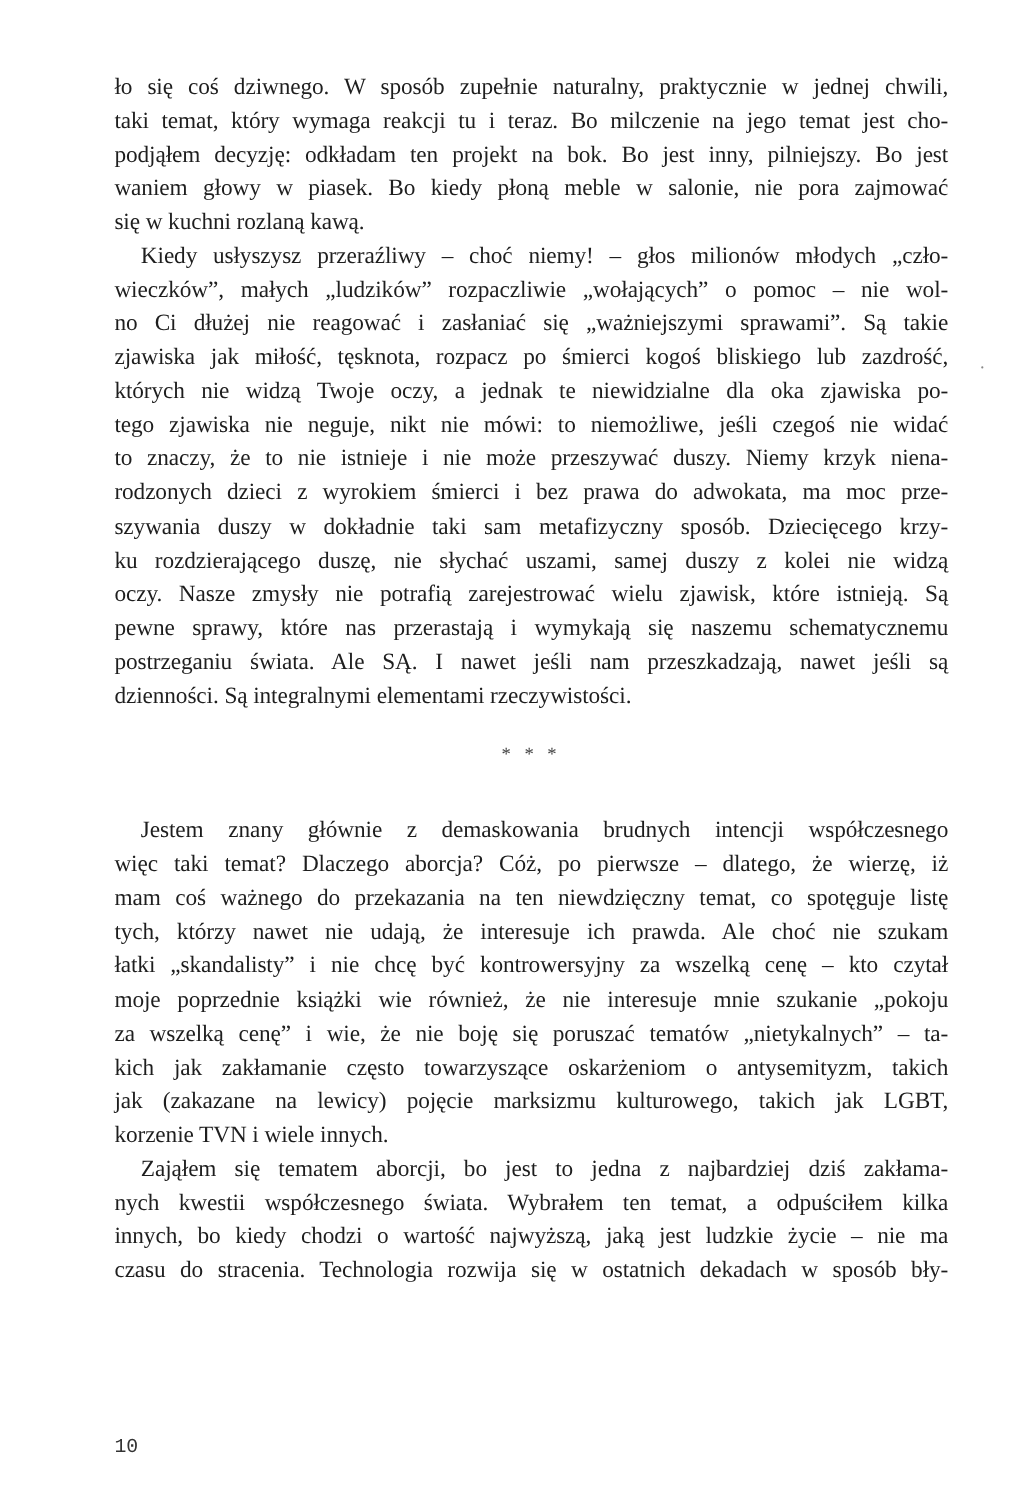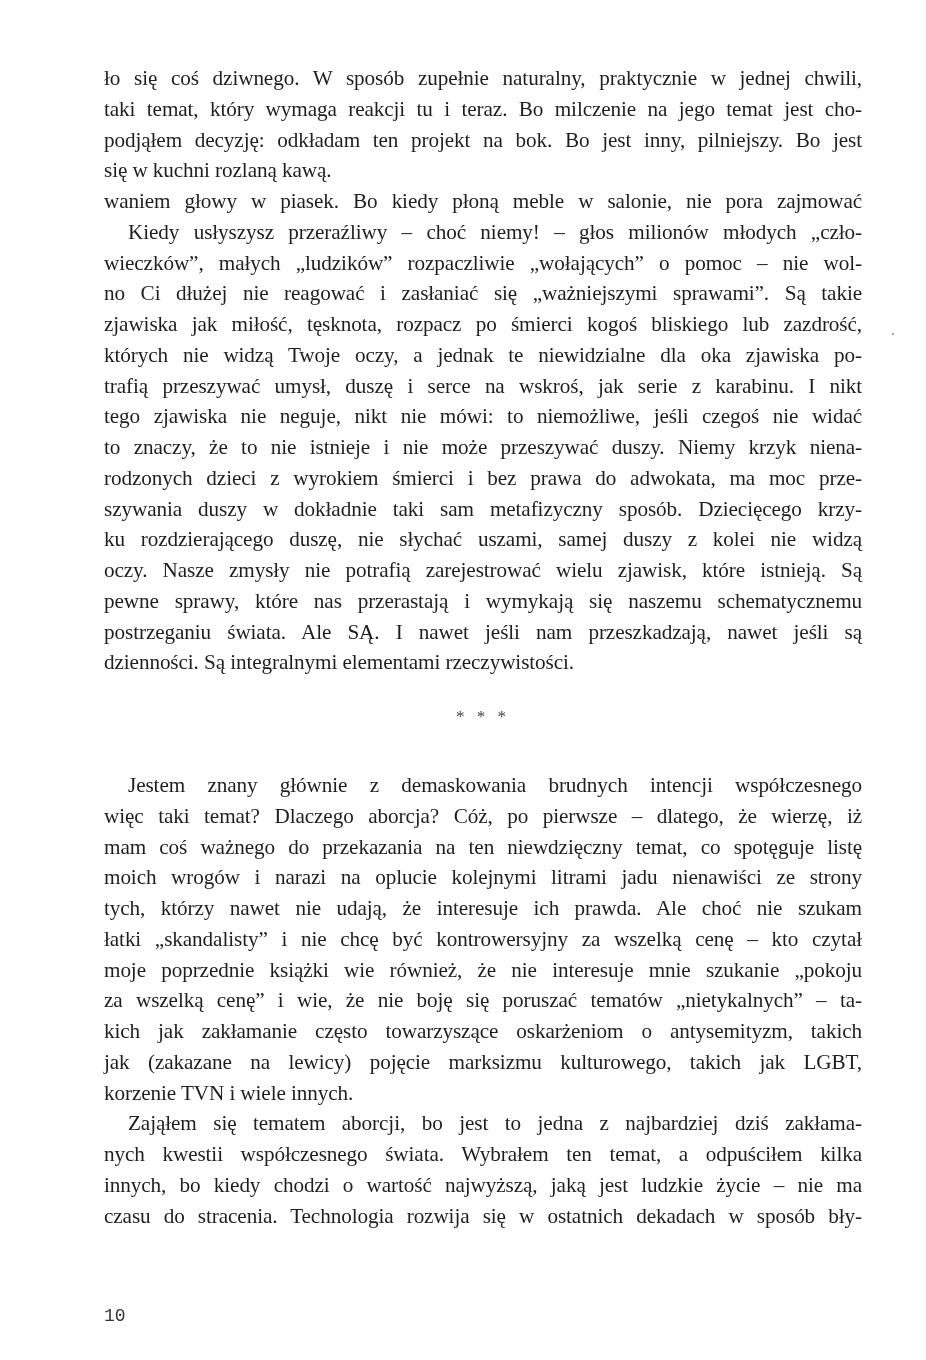--- a/index.html
+++ b/index.html
@@ -68,49 +68,47 @@
   </style>
 </head>
 <body>
 
 <div class="page">
 
   <div class="para">
     <span class="line">ło się coś dziwnego. W sposób zupełnie naturalny, praktycznie w jednej chwili,</span>
     <span class="line">taki temat, który wymaga reakcji tu i teraz. Bo milczenie na jego temat jest cho-</span>
     <span class="line">podjąłem decyzję: odkładam ten projekt na bok. Bo jest inny, pilniejszy. Bo jest</span>
+    <span class="line">waniem głowy w piasek. Bo kiedy płoną meble w salonie, nie pora zajmować</span>
     <span class="line last">się w kuchni rozlaną kawą.</span>
-    <span class="line">waniem głowy w piasek. Bo kiedy płoną meble w salonie, nie pora zajmować</span>
   </div>
 
   <div class="para">
     <span class="line indent">Kiedy usłyszysz przeraźliwy – choć niemy! – głos milionów młodych „czło-</span>
     <span class="line">wieczków”, małych „ludzików” rozpaczliwie „wołających” o pomoc – nie wol-</span>
     <span class="line">no Ci dłużej nie reagować i zasłaniać się „ważniejszymi sprawami”. Są takie</span>
     <span class="line">zjawiska jak miłość, tęsknota, rozpacz po śmierci kogoś bliskiego lub zazdrość,</span>
     <span class="line">których nie widzą Twoje oczy, a jednak te niewidzialne dla oka zjawiska po-</span>
-    <span class="line">trafią przeszywać umysł, duszę i serce na wskroś, jak serie z karabinu. I nikt</span>
     <span class="line">tego zjawiska nie neguje, nikt nie mówi: to niemożliwe, jeśli czegoś nie widać</span>
     <span class="line">to znaczy, że to nie istnieje i nie może przeszywać duszy. Niemy krzyk niena-</span>
     <span class="line">rodzonych dzieci z wyrokiem śmierci i bez prawa do adwokata, ma moc prze-</span>
     <span class="line">szywania duszy w dokładnie taki sam metafizyczny sposób. Dziecięcego krzy-</span>
     <span class="line">ku rozdzierającego duszę, nie słychać uszami, samej duszy z kolei nie widzą</span>
     <span class="line">oczy. Nasze zmysły nie potrafią zarejestrować wielu zjawisk, które istnieją. Są</span>
     <span class="line">pewne sprawy, które nas przerastają i wymykają się naszemu schematycznemu</span>
     <span class="line">postrzeganiu świata. Ale SĄ. I nawet jeśli nam przeszkadzają, nawet jeśli są</span>
     <span class="line last">dzienności. Są integralnymi elementami rzeczywistości.</span>
   </div>
 
   <div class="separator">* * *</div>
 
   <div class="para">
     <span class="line indent">Jestem znany głównie z demaskowania brudnych intencji współczesnego</span>
     <span class="line">więc taki temat? Dlaczego aborcja? Cóż, po pierwsze – dlatego, że wierzę, iż</span>
     <span class="line">mam coś ważnego do przekazania na ten niewdzięczny temat, co spotęguje listę</span>
-    <span class="line">moich wrogów i narazi na oplucie kolejnymi litrami jadu nienawiści ze strony</span>
     <span class="line">tych, którzy nawet nie udają, że interesuje ich prawda. Ale choć nie szukam</span>
     <span class="line">łatki „skandalisty” i nie chcę być kontrowersyjny za wszelką cenę – kto czytał</span>
     <span class="line">moje poprzednie książki wie również, że nie interesuje mnie szukanie „pokoju</span>
     <span class="line">za wszelką cenę” i wie, że nie boję się poruszać tematów „nietykalnych” – ta-</span>
     <span class="line">kich jak zakłamanie często towarzyszące oskarżeniom o antysemityzm, takich</span>
     <span class="line">jak (zakazane na lewicy) pojęcie marksizmu kulturowego, takich jak LGBT,</span>
     <span class="line last">korzenie TVN i wiele innych.</span>
   </div>
 
   <div class="para">

